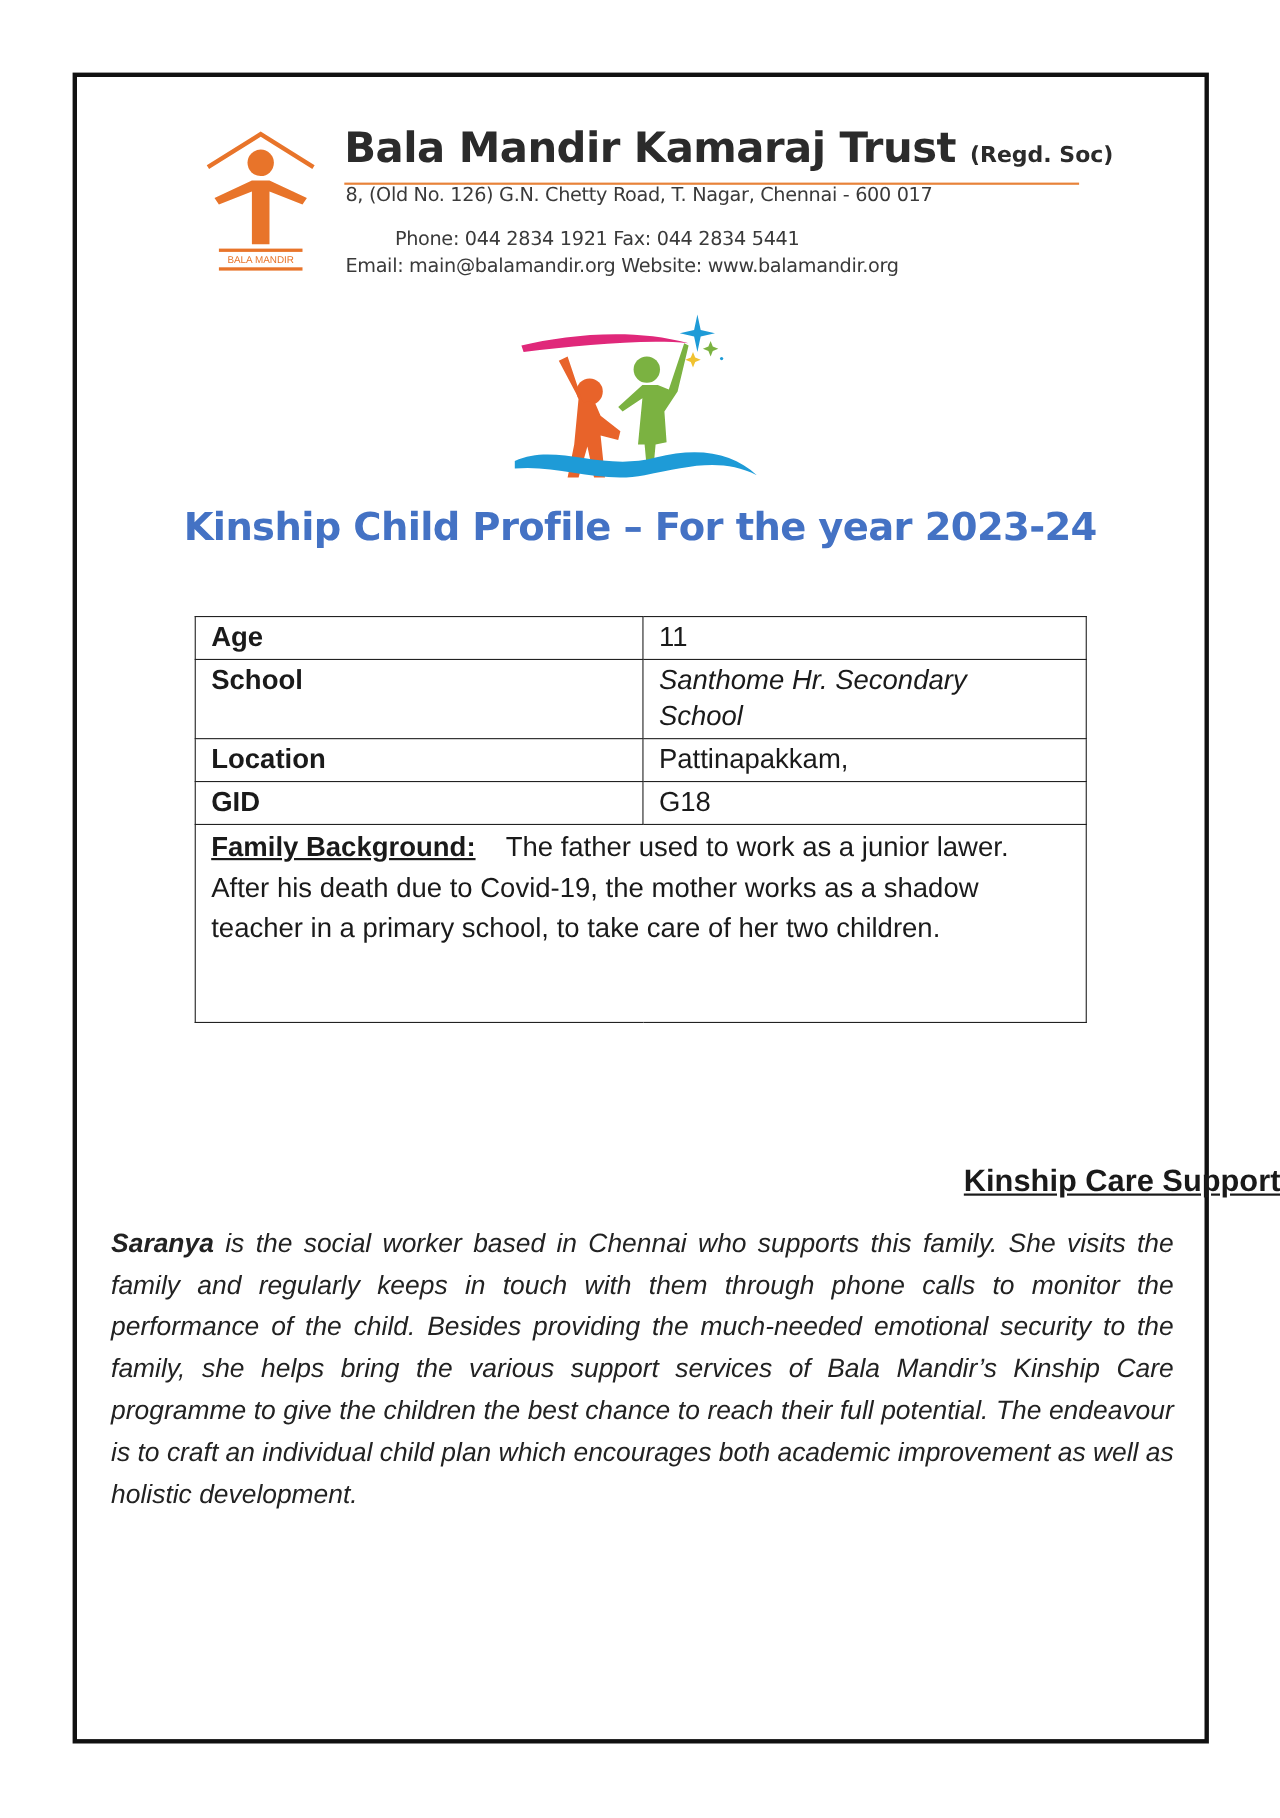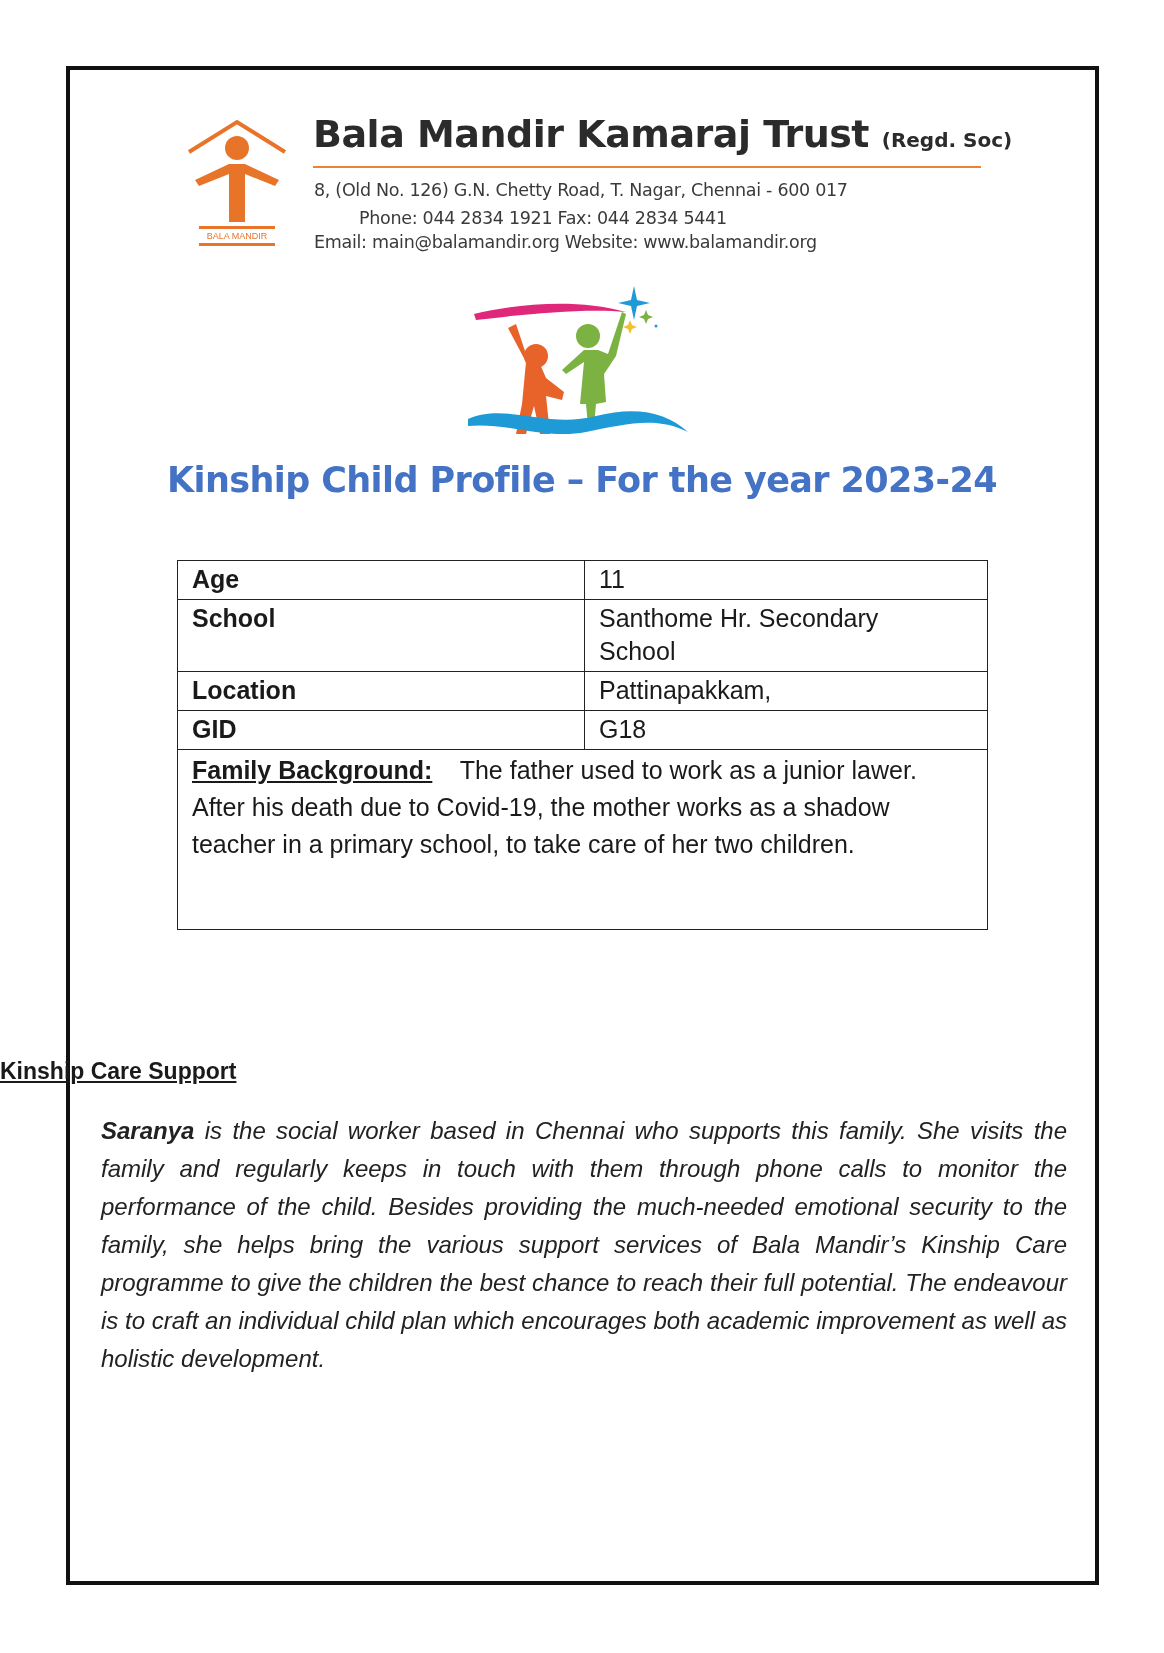--- a/index.html
+++ b/index.html
@@ -5,37 +5,37 @@
   html, body { margin: 0; padding: 0; background: #ffffff; }
   body { width: 1164px; height: 1653px; position: relative; overflow: hidden; font-family: "Liberation Sans", sans-serif; color: #1a1a1a; }
   .frame { position: absolute; left: 66px; top: 66px; width: 1033px; height: 1519px; border: 4px solid #111; box-sizing: border-box; }
 
   
   .logo { position: absolute; left: 185px; top: 118px; width: 105px; height: 132px; }
   .org-name { position: absolute; left: 313px; top: 112px; font-family: "DejaVu Sans", sans-serif; font-size: 38px; font-weight: bold; color: #2b2b2b; letter-spacing: -0.5px; white-space: nowrap; }
   .org-reg { font-size: 20px; font-weight: bold; letter-spacing: 0; }
   .org-rule { position: absolute; left: 313px; top: 166px; width: 668px; height: 2px; background: #e8833a; }
   .addr { position: absolute; left: 314px; font-family: "DejaVu Sans", sans-serif; font-size: 17.5px; color: #3a3a3a; white-space: nowrap; letter-spacing: -0.3px; }
-  .addr.l1 { top: 180px; }
+  .addr.l1 { top: 168px; }
   .addr.l2 { top: 208px; margin-left: 45px; }
   .addr.l3 { top: 232px; }
 
   .kin-logo { position: absolute; left: 466px; top: 284px; width: 230px; height: 165px; }
 
   .title { position: absolute; left: 0; width: 1164px; top: 460px; text-align: center; font-family: "DejaVu Sans", sans-serif; font-size: 35px; font-weight: bold; color: #4472c4; letter-spacing: -0.6px; }
 
   
   .profile { position: absolute; left: 177px; top: 560px; width: 811px; border-collapse: collapse; font-family: "Liberation Sans", sans-serif; font-size: 25px; }
   .profile td { border: 1.5px solid #222; padding: 2px 14px 3px 14px; vertical-align: top; line-height: 33px; }
   .profile td.k { width: 378px; font-weight: bold; }
   .profile td.v { font-weight: normal; }
   .profile td.fb { height: 174px; line-height: 37px; }
   .fb-label { font-weight: bold; text-decoration: underline; }
 
-  .section-h { position: absolute; left: 0; width: 1164px; top: 1058px; text-align: left; font-size: 23px; font-weight: bold; text-decoration: underline; font-family: "Liberation Sans", sans-serif; }
+  .section-h { position: absolute; left: 0; width: 1164px; top: 1058px; text-align: right; font-size: 28px; font-weight: bold; text-decoration: underline; font-family: "Liberation Sans", sans-serif; }
 
   .para { position: absolute; left: 101px; top: 1112px; width: 966px; font-size: 24px; font-style: italic; line-height: 38px; text-align: justify; color: #222; font-family: "Liberation Sans", sans-serif; }
   .para b { font-weight: bold; }
 </style>
 </head>
 <body>
 
 <div class="frame"></div>
 
 <svg class="logo" viewBox="0 0 105 132">
@@ -77,21 +77,21 @@
 <div class="title">Kinship Child Profile – For the year 2023-24</div>
 
 <table class="profile">
   <tbody>
   <tr>
     <td class="k">Age</td>
     <td class="v">11</td>
   </tr>
   <tr>
     <td class="k">School</td>
-    <td class="v" style="padding-right:72px;">Santhome Hr. Secondary School</td>
+    <td class="v" style="padding-right:72px;font-style:italic;">Santhome Hr. Secondary School</td>
   </tr>
   <tr>
     <td class="k">Location</td>
     <td class="v">Pattinapakkam,</td>
   </tr>
   <tr>
     <td class="k">GID</td>
     <td class="v">G18</td>
   </tr>
   <tr>

